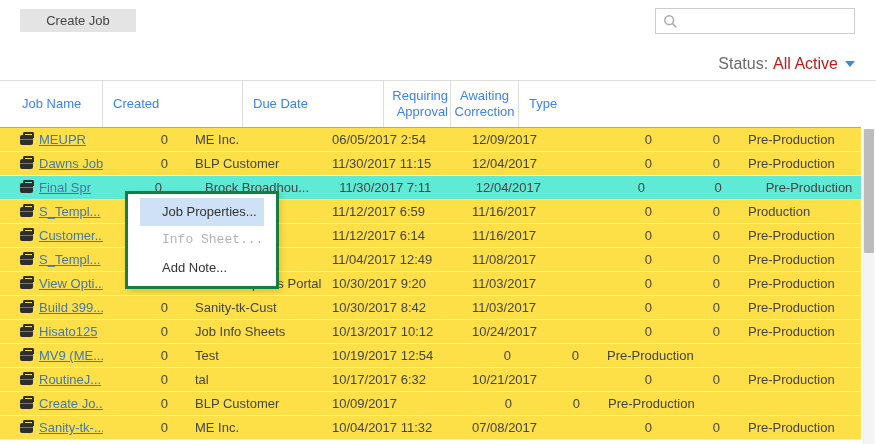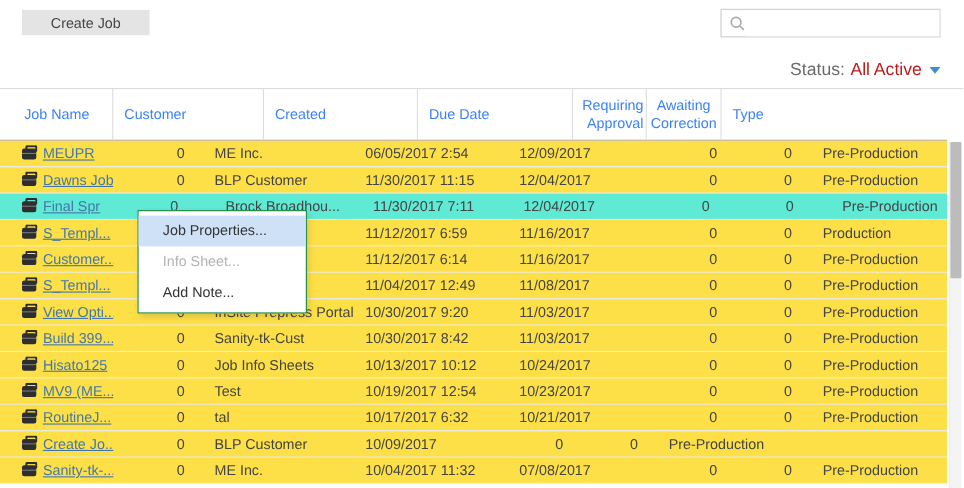--- a/index.html
+++ b/index.html
@@ -80,26 +80,26 @@
     content: ""; position: absolute; top: -3px; left: 3px; width: 7px; height: 4px;
     border: 2px solid #2e2e2e; border-bottom: none; border-radius: 2px 2px 0 0;
   }
   .briefcase::after {
     content: ""; position: absolute; top: 4px; left: 0; width: 13px; height: 1px;
     background: #fff; opacity: .35;
   }
   
   .menu {
     position: absolute; left: 125px; top: 110px; width: 154px;
-    background: #fff; border: 1px solid #15803d; padding: 4px 0;
+    background: #fff; border: 3px solid #15803d; padding: 4px 12px;
     box-shadow: 2px 3px 6px rgba(0,0,0,.13); z-index: 10;
   }
   .menu-item { height: 28px; line-height: 28px; padding-left: 22px; color: #333; cursor: pointer; white-space: nowrap; }
   .menu-item.highlight { background: #cfe1f6; }
-  .menu-item.disabled { color: #b3b3b3; cursor: default; }
+  .menu-item.disabled { color: #b3b3b3; cursor: default; font-family: Liberation Mono, monospace; }
   
   .sb {
     position: absolute; left: 863px; top: 48px; width: 11px; height: 316px;
     background: #f4f4f4; border-left: 1px solid #ededed;
   }
   .sb-thumb { width: 100%; height: 124px; background: #bcbcbc; border-radius: 1px; }
 </style>
 </head>
 <body>
 
@@ -119,23 +119,20 @@
     <span class="status-value">All Active</span>
     <span class="caret-down"></span>
   </div>
 </div>
 
 <div class="grid">
   <div class="thead">
     <div class="hc col-job">
         <span>Job Name</span>
       </div>
-    <div class="hc col-customer">
-        <span>Customer</span>
-      </div>
     <div class="hc col-created">
         <span>Created</span>
       </div>
     <div class="hc col-due">
         <span>Due Date</span>
       </div>
     <div class="hc col-req">
         <span>Requiring Approval</span>
       </div>
     <div class="hc col-await">
@@ -265,21 +262,20 @@
       <div class="c col-type">Pre-Production</div>
     </div>
       <div class="tr">
       <div class="c col-job">
         <span class="briefcase"></span>
         <span class="joblink">MV9 (ME...</span>
       </div>
       <div class="c col-pages">0</div>
       <div class="c col-customer">Test</div>
       <div class="c col-created">10/19/2017 12:54</div>
-      <div class="c col-due">10/23/2017</div>
       <div class="c col-req">0</div>
       <div class="c col-await">0</div>
       <div class="c col-type">Pre-Production</div>
     </div>
       <div class="tr">
       <div class="c col-job">
         <span class="briefcase"></span>
         <span class="joblink">RoutineJ...</span>
       </div>
       <div class="c col-pages">0</div>

